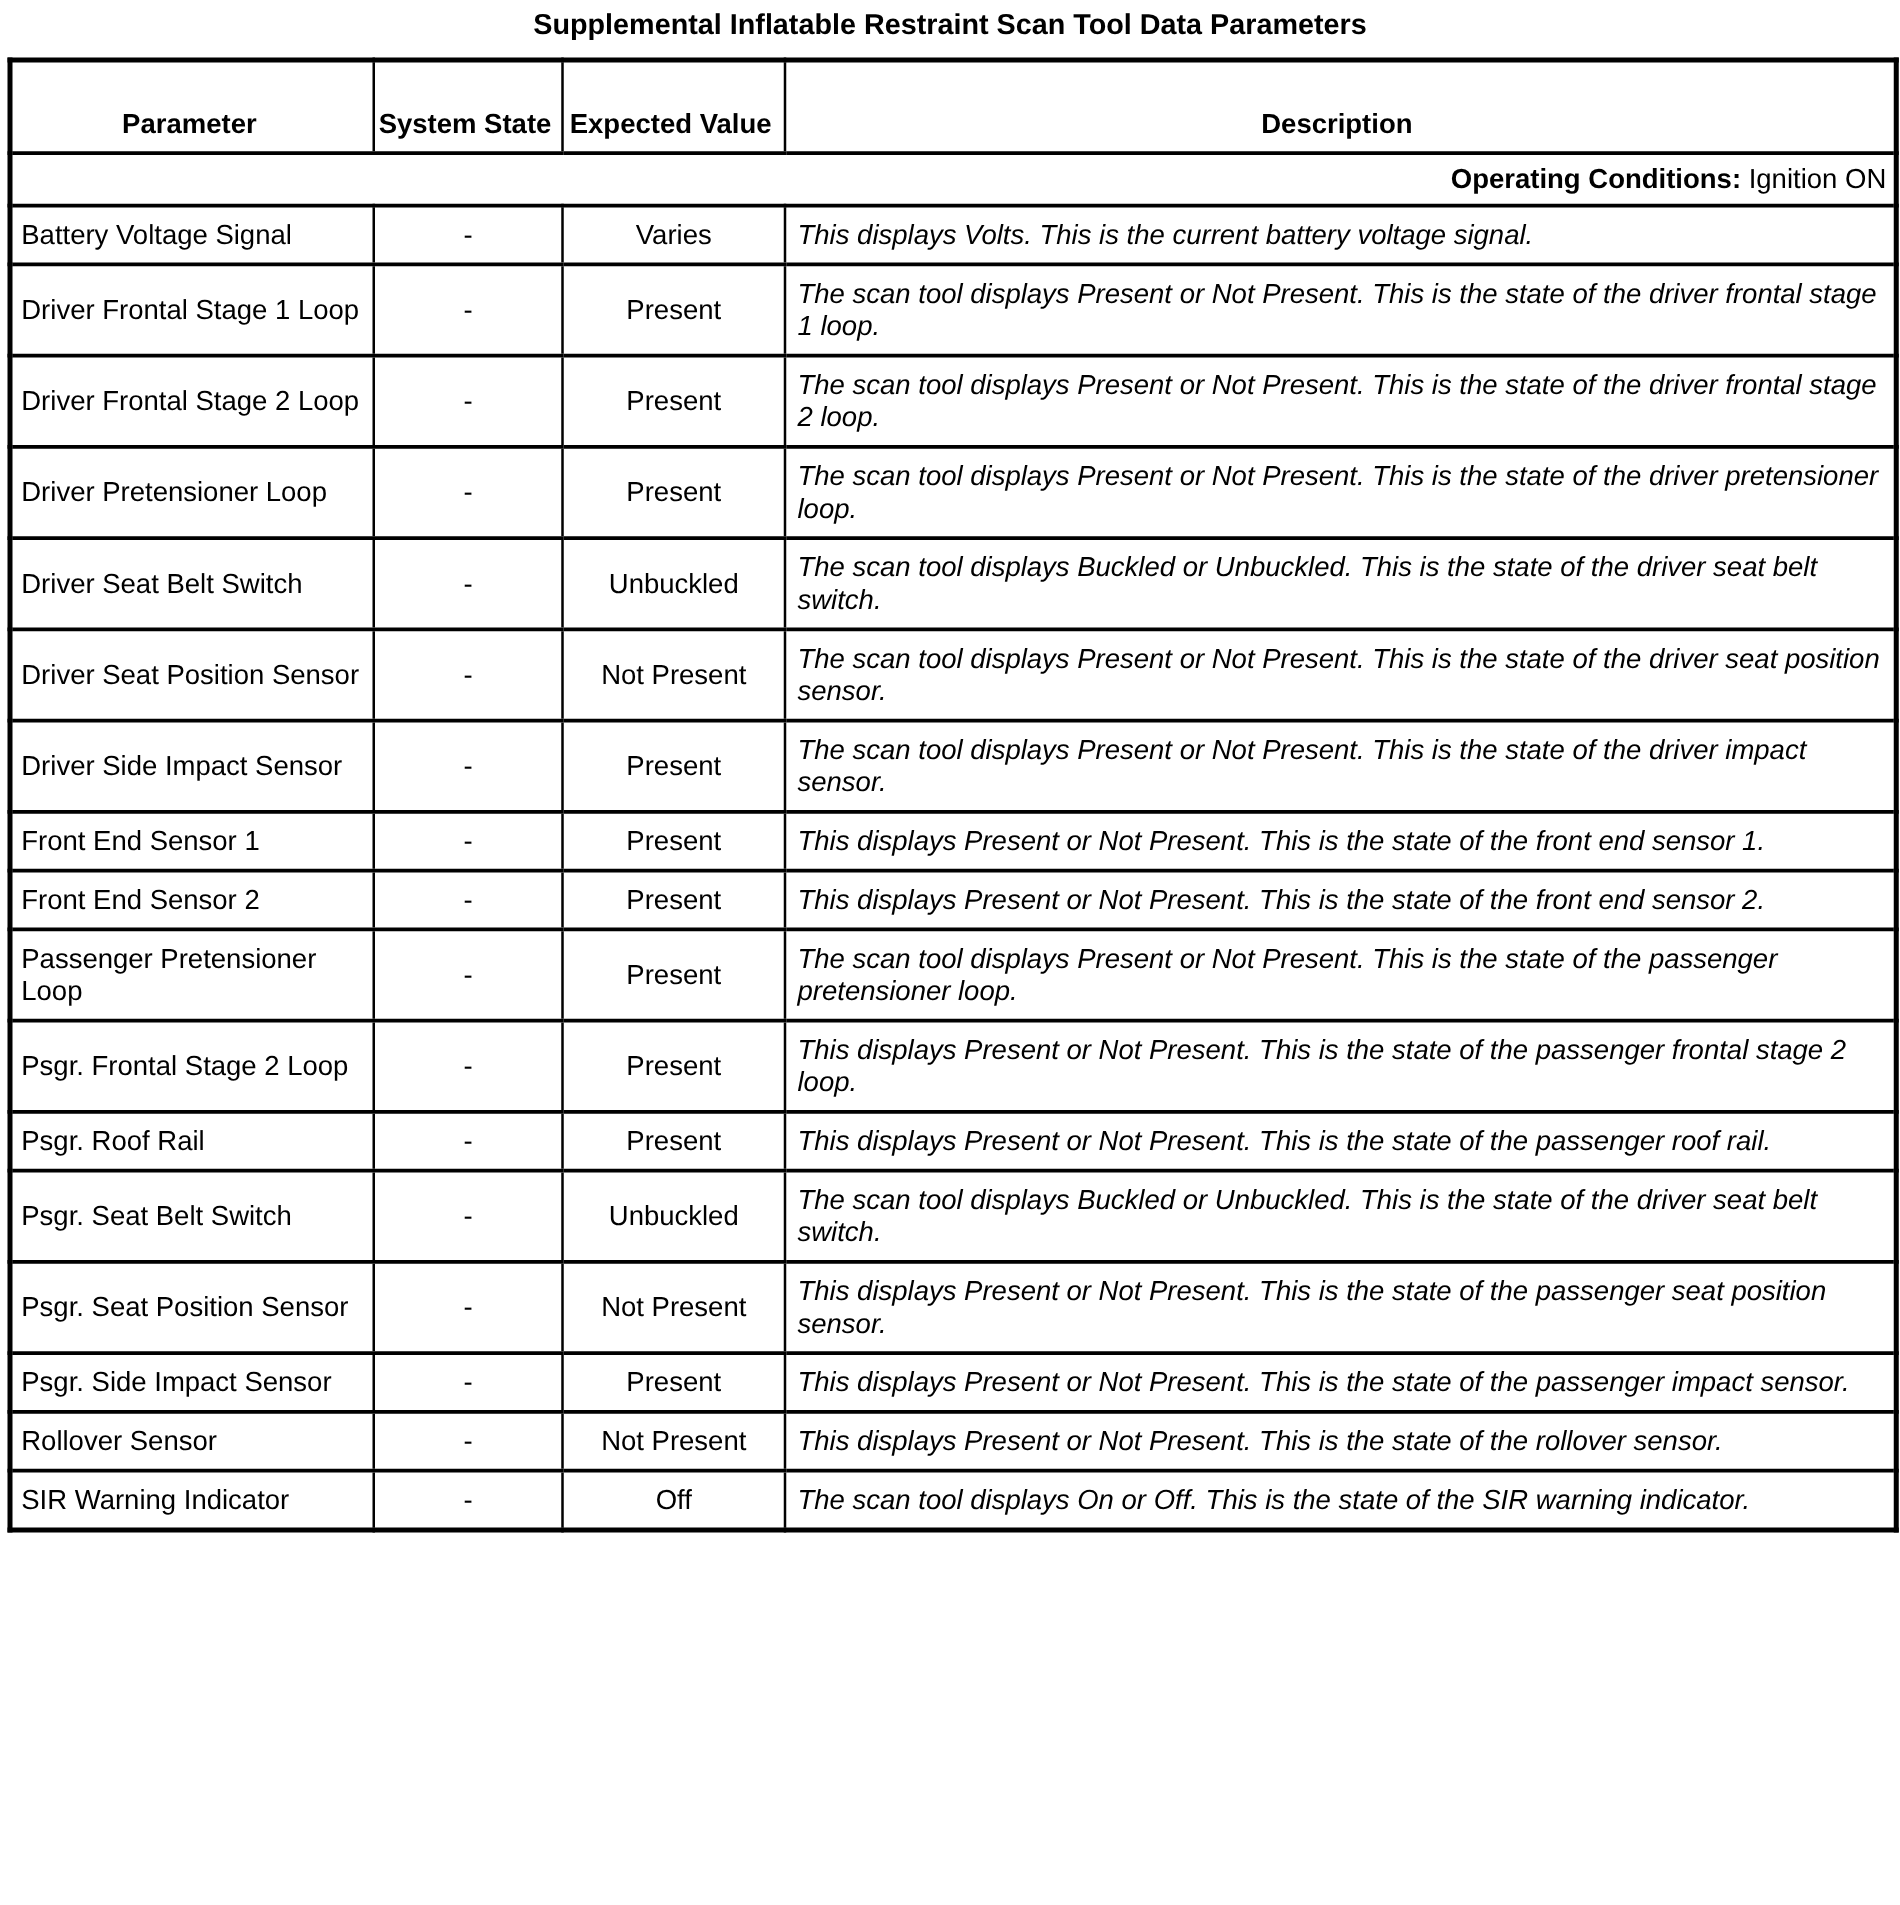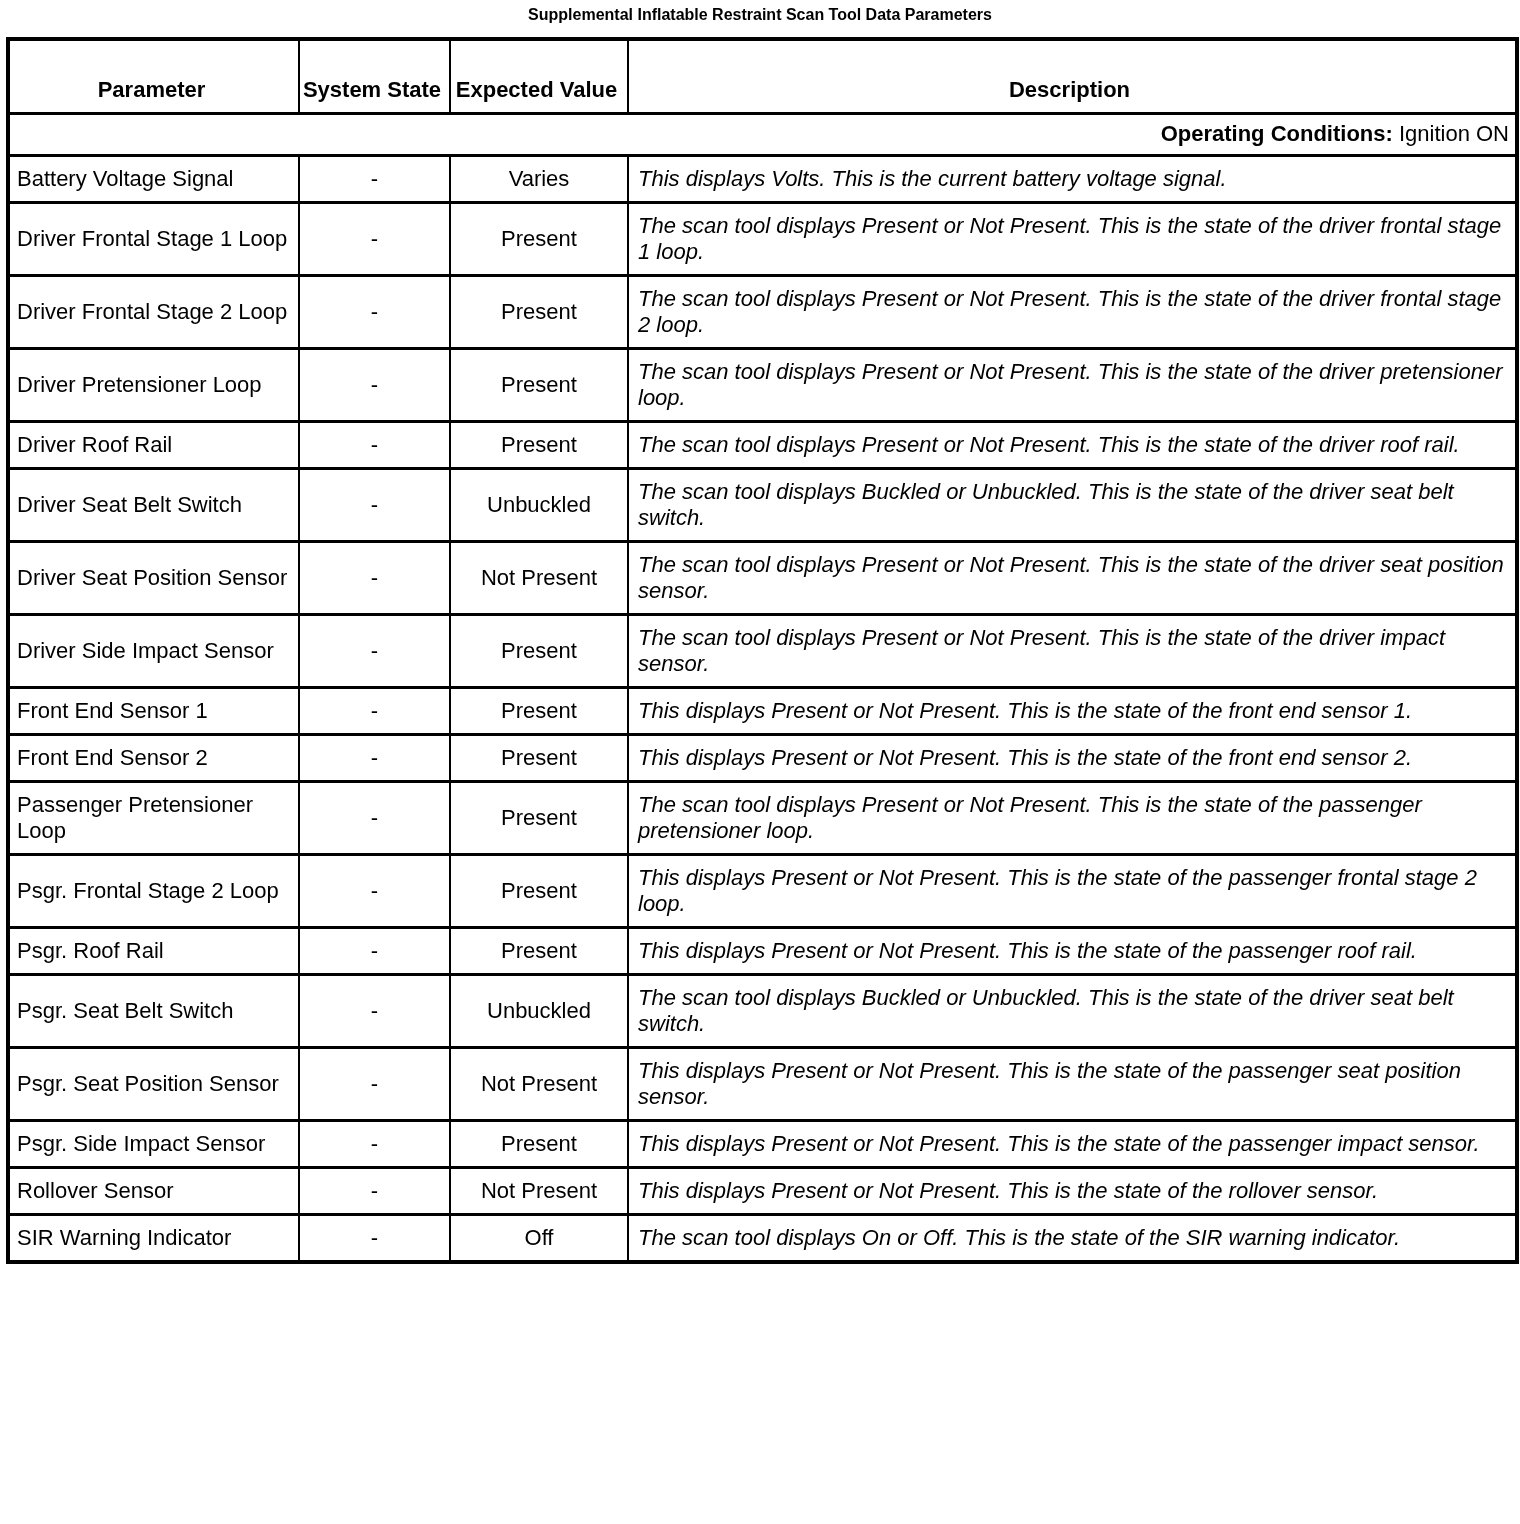--- a/index.html
+++ b/index.html
@@ -10,21 +10,21 @@
     font-family: "Liberation Sans", "DejaVu Sans", sans-serif;
   }
   .page {
     width: 1520px;
     box-sizing: border-box;
     padding: 4px 4px 6px 4px;
   }
   .doc-title {
     text-align: center;
     font-weight: bold;
-    font-size: 16px;
+    font-size: 23px;
     margin: 2px 0 13px 0;
     letter-spacing: 0px;
   }
   table.params {
     border-collapse: collapse;
     table-layout: fixed;
     width: 1509px;
     margin-left: 2px;
     border: 4px solid #000;
   }
@@ -125,26 +125,20 @@
           <td class="c-desc">The scan tool displays Present or Not Present. This is the state of the driver frontal stage 2 loop.</td>
         </tr>
 
         <tr class="data-row">
           <td class="c-param">Driver Pretensioner Loop</td>
           <td class="c-state">-</td>
           <td class="c-value">Present</td>
           <td class="c-desc">The scan tool displays Present or Not Present. This is the state of the driver pretensioner loop.</td>
         </tr>
 
-        <tr class="data-row">
-          <td class="c-param">Driver Roof Rail</td>
-          <td class="c-state">-</td>
-          <td class="c-value">Present</td>
-          <td class="c-desc">The scan tool displays Present or Not Present. This is the state of the driver roof rail.</td>
-        </tr>
 
         <tr class="data-row">
           <td class="c-param">Driver Seat Belt Switch</td>
           <td class="c-state">-</td>
           <td class="c-value">Unbuckled</td>
           <td class="c-desc">The scan tool displays Buckled or Unbuckled. This is the state of the driver seat belt switch.</td>
         </tr>
 
         <tr class="data-row">
           <td class="c-param">Driver Seat Position Sensor</td>

